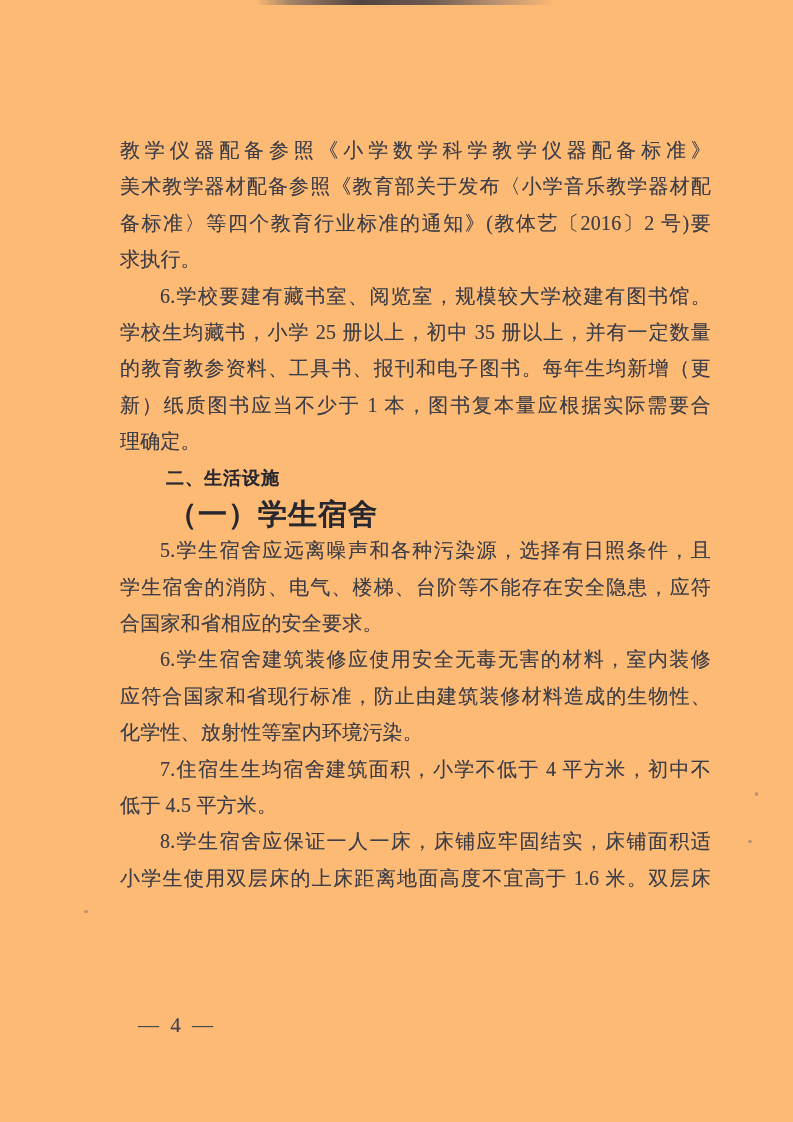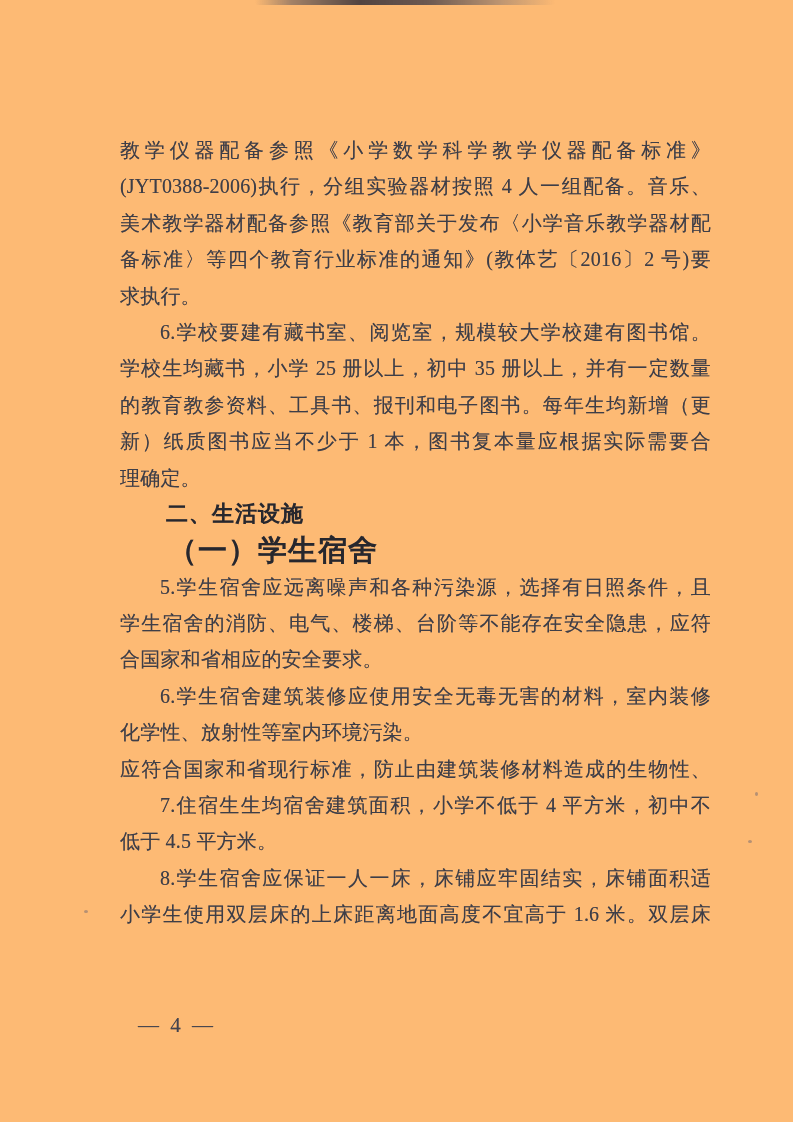--- a/index.html
+++ b/index.html
@@ -52,21 +52,21 @@
   .line.just {
     text-align: justify;
     text-align-last: justify;
   }
   .line.ind {
     padding-left: 40px;
   }
   .line.h1 {
     font-family: Liberation Sans, sans-serif;
     font-weight: 700;
-    font-size: 22px;
+    font-size: 18px;
     color: #27272d;
     padding-left: 46px;
     letter-spacing: 1px;
   }
   .line.h2 {
     font-weight: 700;
     font-size: 29px;
     color: #27272d;
     padding-left: 48px;
     letter-spacing: 1px;
@@ -89,37 +89,36 @@
   .speck.s2 { left: 748px; top: 840px; width: 4px; height: 3px; }
   .speck.s3 { left: 84px;  top: 910px; width: 4px; height: 3px; }
 </style>
 </head>
 <body>
 
 <div class="page">
   <div class="smudge"></div>
   <div class="text-block">
       <div class="line body just">教学仪器配备参照《小学数学科学教学仪器配备标准》</div>
-      <div class="line body just">(JYT0388-2006)执行，分组实验器材按照 4 人一组配备。音乐、</div>
       <div class="line body just">美术教学器材配备参照《教育部关于发布〈小学音乐教学器材配</div>
       <div class="line body just">备标准〉等四个教育行业标准的通知》(教体艺〔2016〕2 号)要</div>
       <div class="line body">求执行。</div>
       <div class="line body just ind">6.学校要建有藏书室、阅览室，规模较大学校建有图书馆。</div>
       <div class="line body just">学校生均藏书，小学 25 册以上，初中 35 册以上，并有一定数量</div>
       <div class="line body just">的教育教参资料、工具书、报刊和电子图书。每年生均新增（更</div>
       <div class="line body just">新）纸质图书应当不少于 1 本，图书复本量应根据实际需要合</div>
       <div class="line body">理确定。</div>
       <div class="line h1">二、生活设施</div>
       <div class="line h2">（一）学生宿舍</div>
       <div class="line body just ind">5.学生宿舍应远离噪声和各种污染源，选择有日照条件，且</div>
       <div class="line body just">学生宿舍的消防、电气、楼梯、台阶等不能存在安全隐患，应符</div>
       <div class="line body">合国家和省相应的安全要求。</div>
       <div class="line body just ind">6.学生宿舍建筑装修应使用安全无毒无害的材料，室内装修</div>
+      <div class="line body just">应符合国家和省现行标准，防止由建筑装修材料造成的生物性、</div>
       <div class="line body">化学性、放射性等室内环境污染。</div>
-      <div class="line body just">应符合国家和省现行标准，防止由建筑装修材料造成的生物性、</div>
       <div class="line body just ind">7.住宿生生均宿舍建筑面积，小学不低于 4 平方米，初中不</div>
       <div class="line body">低于 4.5 平方米。</div>
       <div class="line body just ind">8.学生宿舍应保证一人一床，床铺应牢固结实，床铺面积适</div>
       <div class="line body just">小学生使用双层床的上床距离地面高度不宜高于 1.6 米。双层床</div>
     </div>
   <div class="page-number">— 4 —</div>
   <div class="speck s1"></div>
   <div class="speck s2"></div>
   <div class="speck s3"></div>
 </div>

